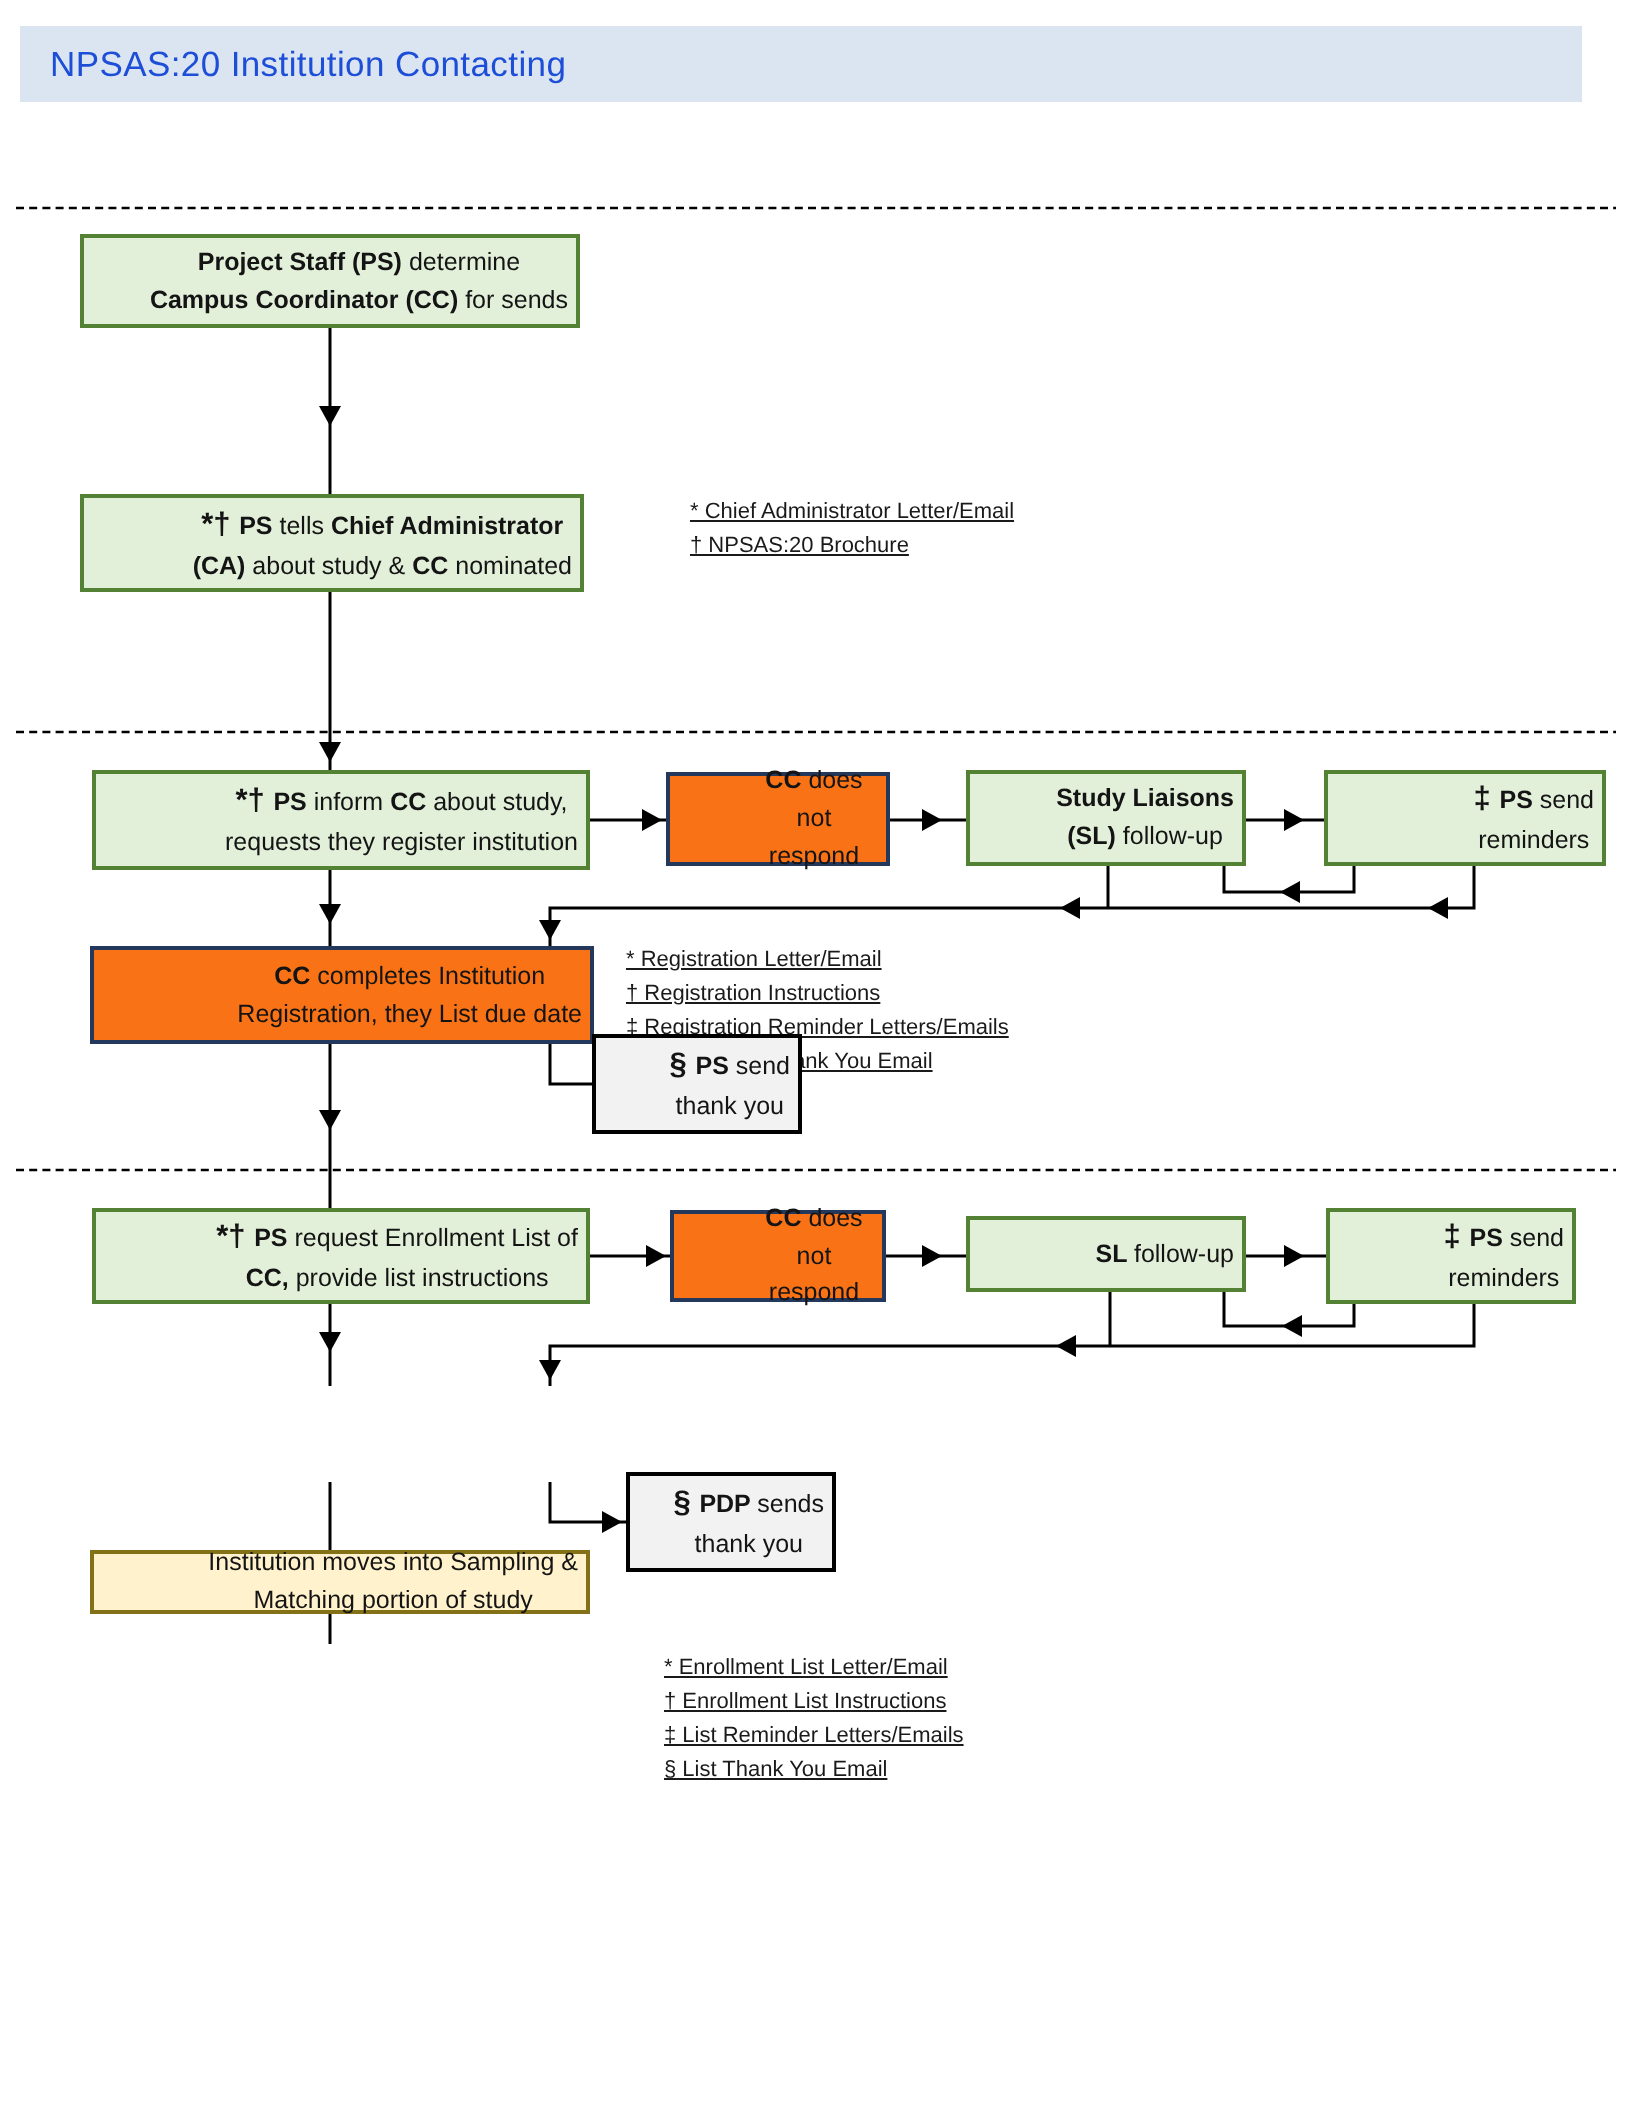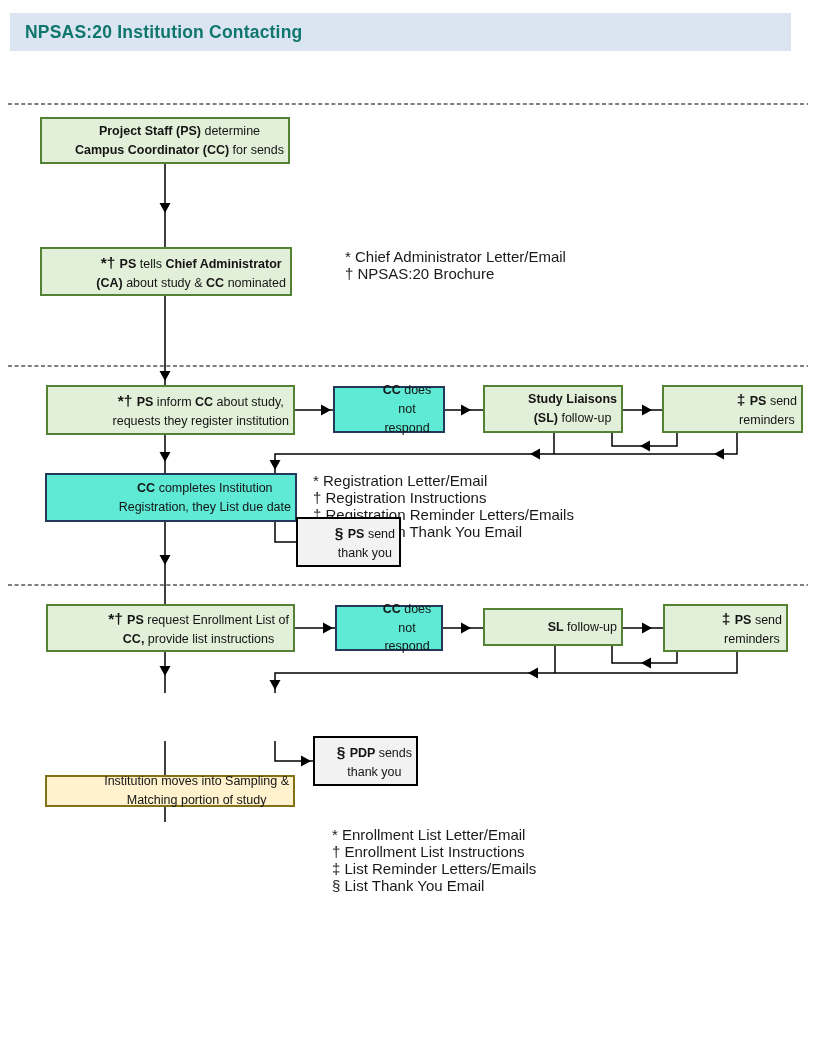--- a/index.html
+++ b/index.html
@@ -1,31 +1,31 @@
 <!DOCTYPE html>
 <html><head>
 <meta charset="utf-8">
 <style>
   html,body{margin:0;padding:0;background:#888;}
   .page{position:relative;width:816px;height:1056px;background:#ffffff;margin:0 auto;
         font-family:"Liberation Sans",sans-serif;overflow:hidden;}
   .titlebar{position:absolute;left:10px;top:13px;width:781px;height:38px;
         background:#dbe5f1;display:flex;align-items:center;padding-left:15px;
         box-sizing:border-box;}
-  .titlebar span{font-size:17.5px;font-weight:700;color:#0f766e;letter-spacing:.2px;}
+  .titlebar span{font-size:17.5px;font-weight:400;color:#1d4ed8;letter-spacing:.2px;}
   svg.connectors{position:absolute;left:0;top:0;width:816px;height:1056px;}
   .box{position:absolute;box-sizing:border-box;display:flex;align-items:center;
         justify-content:flex-end;text-align:center;font-size:12.5px;line-height:1.5;
         color:#141414;padding:2px 4px;}
   .box .sym{font-size:15.5px;font-weight:700;}
   .green {background:#e2efd9;border:2.5px solid #548235;}
-  .blue  {background:#5eead4;border:2.5px solid #24385c;padding-left:40px;}
+  .blue  {background:#f97316;border:2.5px solid #24385c;padding-left:40px;}
   .gray  {background:#f2f2f2;border:2px solid #000000;}
   .yellow{background:#fff2cc;border:2.5px solid #827117;}
-  .notes{position:absolute;font-size:15px;line-height:17px;color:#1a1a1a;}
+  .notes{position:absolute;font-size:11px;line-height:17px;color:#1a1a1a;text-decoration:underline;}
   .notes div{white-space:nowrap;}
 </style>
 </head>
 <body>
 
 <div class="page">
 
   <div class="titlebar">
     <span>NPSAS:20 Institution Contacting</span>
   </div>

